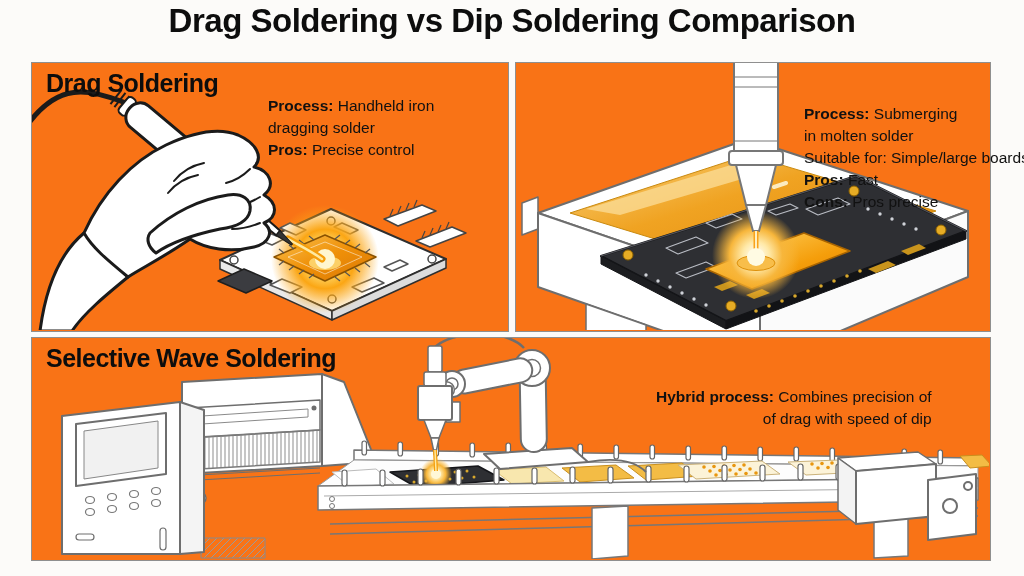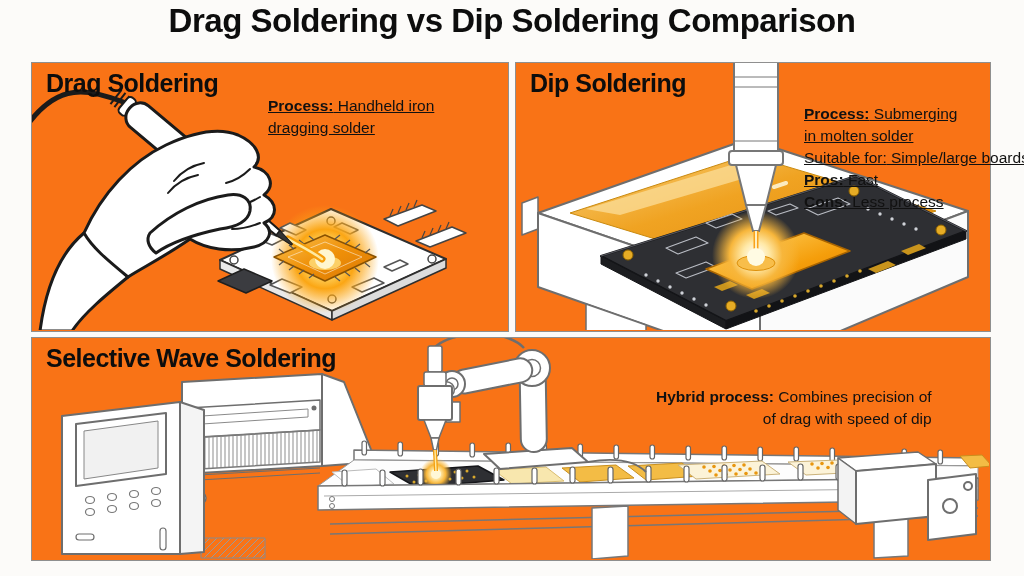--- a/index.html
+++ b/index.html
@@ -11,39 +11,40 @@
   .panel{position:absolute;background:#f97316;border:1.5px solid #8f8f8f;box-sizing:border-box;}
   .panel-drag{left:31px;top:62px;width:478px;height:270px;}
   .panel-dip{left:515px;top:62px;width:476px;height:270px;}
   .panel-selective{left:31px;top:337px;width:960px;height:224px;}
   .panel h2{margin:0;position:absolute;left:14px;top:6px;font-size:25px;font-weight:700;
        letter-spacing:-0.5px;z-index:3;color:#0d0d0d;}
   .illus{position:absolute;left:0;top:0;z-index:1;}
   .specs{position:absolute;z-index:3;font-size:15.5px;line-height:22px;}
   .specs-drag{left:236px;top:32px;}
   .specs-dip{left:288px;top:40px;}
-  .spec{margin:0;white-space:pre;text-decoration:underline;}
+  .spec{margin:0;white-space:pre;}
   .lbl{font-weight:700;}
   .lbl.plain{font-weight:400;}
   .note{position:absolute;left:624px;top:48px;z-index:3;font-size:15.5px;line-height:22px;
        margin:0;white-space:pre;text-align:right;}
 </style>
 </head>
 <body>
 
 <div class="stage">
 
   <h1 class="page-title">Drag Soldering vs Dip Soldering Comparison</h1>
 
   <section class="panel panel-drag">
     <h2>Drag Soldering</h2>
 
     <div class="specs specs-drag">
       <p class="spec"><span class="lbl">Process:</span><span> Handheld iron
 dragging solder</span></p>
+      <p class="spec"><span class="lbl">Pros:</span><span> Precise control</span></p>
     </div>
 
     <svg class="illus" width="476" height="267" viewBox="0 0 476 267">
       <defs>
         <radialGradient id="glow1">
           <stop offset="0%" stop-color="#FFFBE0"></stop>
             <stop offset="25%" stop-color="#FFE27A"></stop>
           <stop offset="55%" stop-color="#FBA614"></stop>
             <stop offset="100%" stop-color="#FBA614" stop-opacity="0"></stop>
         </radialGradient>
@@ -154,28 +155,27 @@
         <path d="M142,118 C150,108 162,102 172,100" fill="none" stroke-width="2"></path>
         <path d="M136,130 C144,120 156,114 166,112" fill="none" stroke-width="2"></path>
         <path d="M118,170 C140,150 168,136 196,132 C210,130 220,136 218,148
                  C216,158 204,164 188,166 C160,172 138,180 124,190
                  C116,184 114,176 118,170 Z"></path>
       </g>
     </svg>
   </section>
 
   <section class="panel panel-dip">
-    <h2>Dip Soldering</h2>
 
     <div class="specs specs-dip">
       <p class="spec"><span class="lbl">Process:</span><span> Submerging
 in molten solder</span></p>
       <p class="spec"><span class="lbl plain">Suitable for:</span><span> Simple/large boards</span></p>
       <p class="spec"><span class="lbl">Pros:</span><span> Fast</span></p>
-      <p class="spec"><span class="lbl">Cons:</span><span> Less process</span></p>
+      <p class="spec"><span class="lbl">Cons:</span><span> Pros precise</span></p>
     </div>
 
     <svg class="illus" width="474" height="267" viewBox="0 0 474 267">
       <defs>
         <linearGradient id="lg2" x1="0" y1="0" x2="1" y2="1">
           <stop offset="0%" stop-color="#F9D27C"></stop>
             <stop offset="40%" stop-color="#F0A322"></stop>
           <stop offset="100%" stop-color="#DE8206"></stop>
         </linearGradient>
         <linearGradient id="padG" x1="0" y1="0" x2="1" y2="1">

